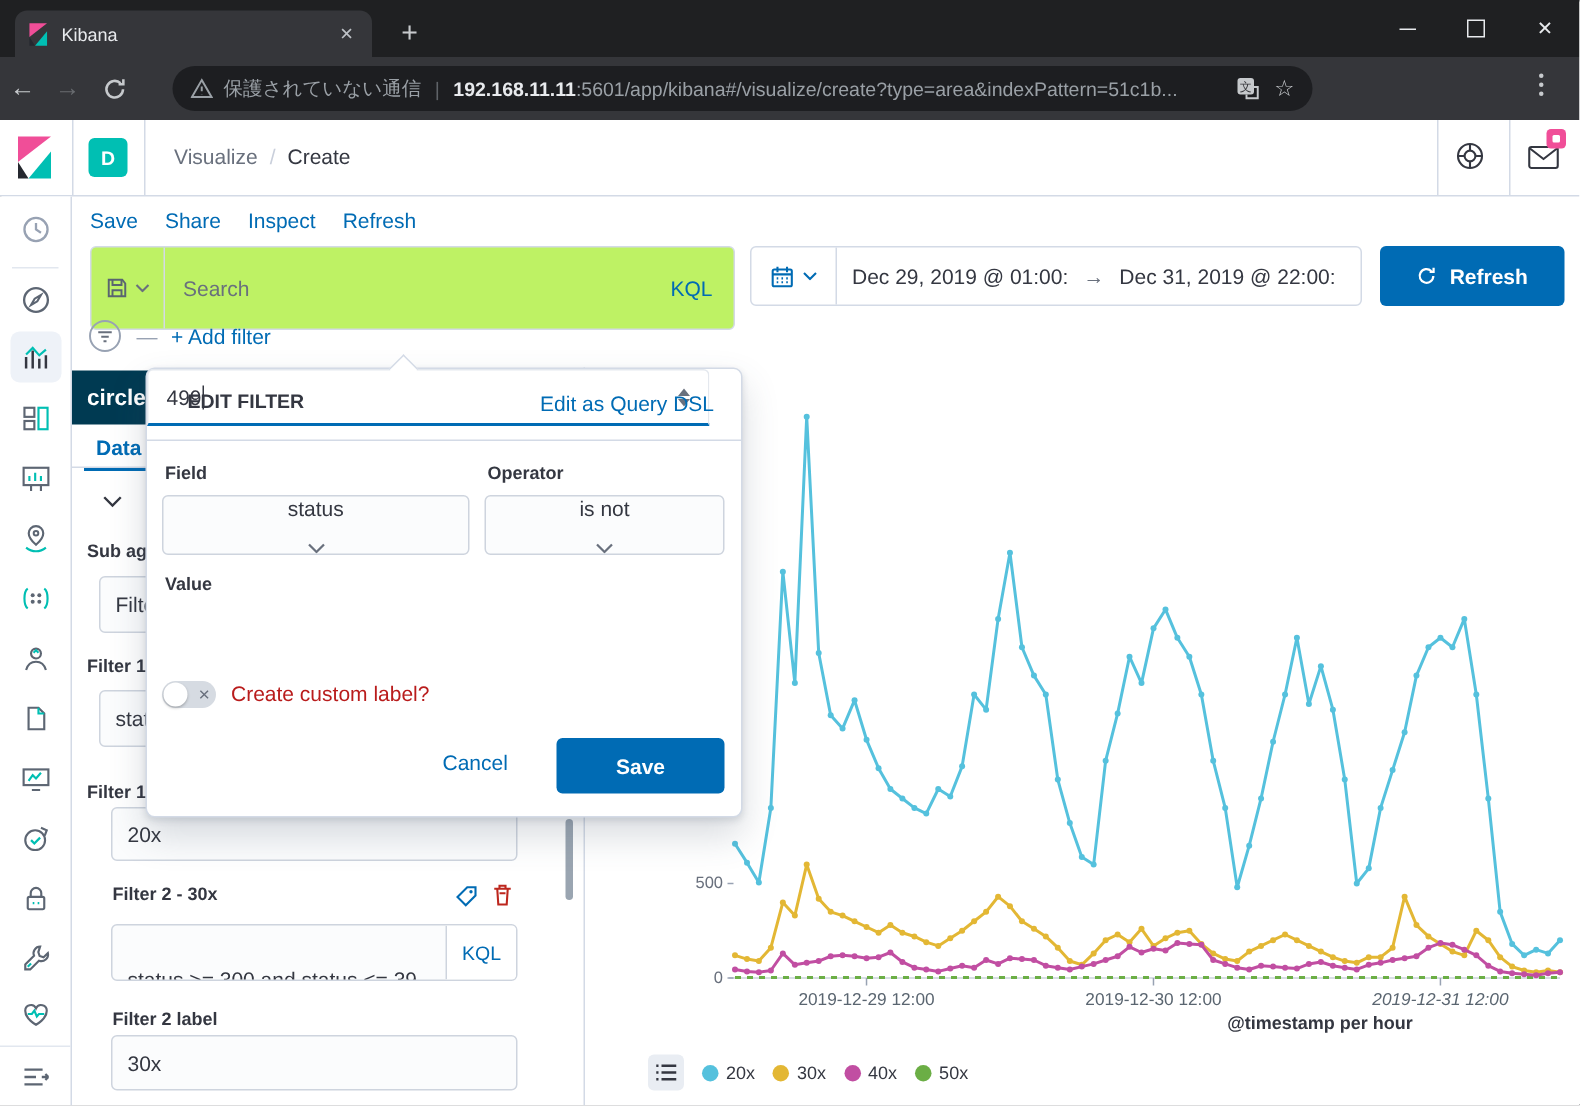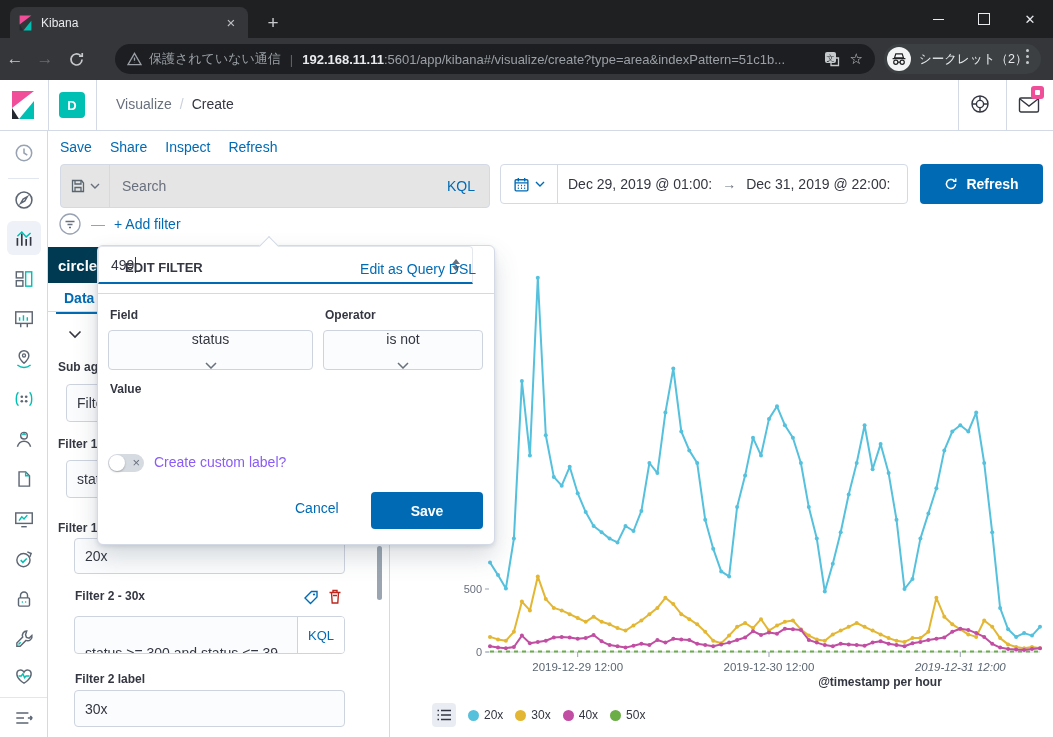--- a/index.html
+++ b/index.html
@@ -32,21 +32,21 @@
   .crumbs{left:116px;top:96px;font-size:14px;color:#69707d;display:flex;gap:8px;align-items:center;}
   .crumbs .page{color:#343741;}
   .crumbs .sep{color:#c9cfdb;}
   
   .knav{left:0;top:131px;width:48px;height:606px;background:#fff;border-right:1px solid #d3dae6;box-sizing:border-box;}
   .knav-icon{position:absolute;left:13px;width:22px;height:22px;}
   .knav-sel{position:absolute;left:7px;width:34px;height:34px;background:#eef2f8;border-radius:6px;}
   .knav-sep{position:absolute;left:8px;width:31px;height:1px;background:#e2e7ef;}
   
   .actions{left:60px;top:139px;display:flex;gap:18px;font-size:14px;color:#006bb4;}
-  .qgroup{left:60px;top:164px;width:430px;height:44px;background:#e5e5e5;border:1px solid #d3dae6;border-radius:4px;box-sizing:border-box;display:flex;align-items:center;}
+  .qgroup{left:60px;top:164px;width:430px;height:56px;background:#bef264;border:1px solid #d3dae6;border-radius:4px;box-sizing:border-box;display:flex;align-items:center;}
   .savedq{width:48px;height:100%;border-right:1px solid #d3dae6;display:flex;align-items:center;justify-content:center;gap:4px;}
   .qsearch{flex:1;display:flex;align-items:center;padding:0 12px;color:#69707d;font-size:14px;}
   .kql{color:#006bb4;font-size:14px;padding-right:14px;}
   .dategroup{left:500px;top:164px;width:408px;height:40px;background:#fff;border:1px solid #d3dae6;border-radius:4px;box-sizing:border-box;display:flex;align-items:center;font-size:14px;color:#343741;}
   .datebtn{width:56px;height:100%;border-right:1px solid #d3dae6;display:flex;align-items:center;justify-content:center;gap:5px;}
   .refreshbtn{left:920px;top:164px;width:123px;height:40px;background:#006bb4;border-radius:4px;color:#fff;font-size:14px;font-weight:bold;display:flex;align-items:center;justify-content:center;gap:8px;border:none;}
   .filterrow{left:58px;top:212px;display:flex;align-items:center;gap:9px;font-size:14px;}
   .addfilter{color:#006bb4;}
   
   .panel{left:48px;top:245px;width:342px;height:492px;background:#fff;border-right:1px solid #d3dae6;box-sizing:border-box;}
@@ -67,21 +67,21 @@
   .pselect{position:absolute;height:40px;background:#fbfcfd;border:1px solid #ced4de;border-radius:4px;box-sizing:border-box;display:flex;align-items:center;justify-content:space-between;padding:0 12px;font-size:14px;color:#343741;flex-direction:column;}
   .pvalue{left:10px;top:155px;width:375px;height:38px;background:#fff;border:1px solid #e4e8ee;border-bottom:2px solid #006bb4;border-radius:4px 4px 0 0;box-sizing:border-box;display:flex;align-items:center;padding:0 12px;font-size:14px;color:#343741;}
   .caret{width:1px;height:16px;background:#343741;margin-left:1px;}
   .spinner{margin-left:auto;display:flex;flex-direction:column;gap:2px;}
   .spinner i{width:0;height:0;border-left:4px solid transparent;border-right:4px solid transparent;}
   .spin-up{border-bottom:5px solid #69707d;}
   .spin-dn{border-top:5px solid #69707d;}
   .toggle{left:10px;top:208px;width:36px;height:18px;background:#d6dbe2;border-radius:9px;}
   .toggle .thumb{position:absolute;left:1px;top:1px;width:16px;height:16px;border-radius:50%;background:#fff;box-shadow:0 1px 2px rgba(0,0,0,.25);}
   .toggle .x{position:absolute;right:4px;top:0px;color:#69707d;font-size:13px;line-height:18px;}
-  .toggle-label{left:56px;top:208px;font-size:14px;color:#8b5cf6;}
+  .toggle-label{left:56px;top:208px;font-size:14px;color:#b91c1c;}
   .pop-cancel{left:197px;top:254px;font-size:14px;color:#006bb4;}
   .pop-save{left:273px;top:246px;width:112px;height:37px;background:#006bb4;border-radius:4px;border:none;color:#fff;font-size:14px;font-weight:bold;display:flex;align-items:center;justify-content:center;}
   
   .chartarea{left:390px;top:245px;width:663px;height:492px;background:#fff;}
   .ytick{position:absolute;width:44px;text-align:right;font-size:11px;color:#69707d;}
   .xtick{position:absolute;width:130px;text-align:center;font-size:11.5px;color:#5a6570;}
   .xaxis-title{left:340px;top:430px;width:300px;text-align:center;font-size:12px;font-weight:bold;color:#343741;position:absolute;}
   .legend{left:42px;top:458px;display:flex;align-items:center;gap:12px;position:absolute;}
   .legend-btn{width:24px;height:24px;background:#e9edf3;border-radius:4px;display:flex;align-items:center;justify-content:center;}
   .legend-item{display:flex;align-items:center;gap:5px;font-size:12px;color:#343741;}
@@ -130,31 +130,20 @@
     <span>保護されていない通信</span>
     <span class="divi">|</span>
     <span class="host">192.168.11.11</span>
     <span style="white-space:nowrap;overflow:hidden;flex:1;">:5601/app/kibana#/visualize/create?type=area&amp;indexPattern=51c1b...</span>
     <svg class="lineicon" width="16" height="16" viewBox="0 0 16 16" style="margin:0 10px;">
         <rect x="1" y="1" width="11" height="11" rx="2" fill="#c6c9cc"></rect>
         <text x="6.5" y="9.5" font-size="8" fill="#35363a" text-anchor="middle">文</text>
         <path d="M12 7h2.5v7.5H7V12" fill="none" stroke="#c6c9cc" stroke-width="1.3"></path>
       </svg>
     <span style="color:#c6c9cc;font-size:15px;">☆</span>
-  </div>
-  <div class="abs incog">
-    <span class="incog-circle">
-      <svg class="lineicon" width="16" height="14" viewBox="0 0 20 17">
-          <path d="M2 8h16M6 2h8l1.6 5H4.4Z" stroke="#202124" stroke-width="1.5" fill="none"></path>
-          <circle cx="6" cy="12.5" r="2.6" fill="none" stroke="#202124" stroke-width="1.5"></circle>
-          <circle cx="14" cy="12.5" r="2.6" fill="none" stroke="#202124" stroke-width="1.5"></circle>
-          <path d="M8.6 12.5h2.8" stroke="#202124" stroke-width="1.5"></path>
-        </svg>
-    </span>
-    <span>シークレット（2）</span>
   </div>
   <div class="abs menu-dots">
       <i></i>
       <i></i>
       <i></i>
     </div>
 
   <div class="abs kheader"></div>
   <svg class="abs lineicon" style="left:9px;top:90px;" width="28" height="30" viewBox="0 0 26 30">
       <polygon points="2,1 24,1 2,18" fill="#f04e98"></polygon>

